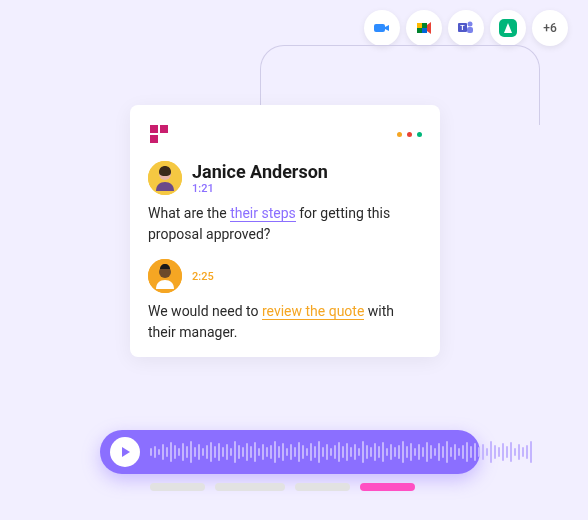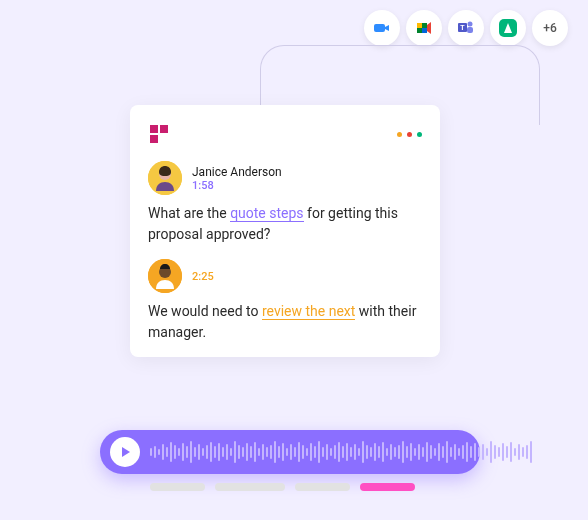--- a/index.html
+++ b/index.html
@@ -12,21 +12,21 @@
 .card-header { display:flex; justify-content:space-between; align-items:center; margin-bottom:16px; }
 .logo { width:22px; height:22px; }
 .dots { display:flex; gap:5px; }
 .dot { width:5px; height:5px; border-radius:50%; }
 .search-bar { background:#f4f4f6; border-radius:6px; padding:10px 12px; display:flex; justify-content:space-between; align-items:center; margin-bottom:18px; }
 .search-bar span { color:#9a9a9a; font-size:13px; }
 .msg { margin-bottom:14px; }
 .msg-head { display:flex; align-items:center; gap:10px; margin-bottom:8px; }
 .avatar { width:34px; height:34px; border-radius:50%; display:flex; align-items:center; justify-content:center; }
 .msg-meta { display:flex; flex-direction:column; }
-.msg-name { font-size:12px; font-weight:400; color:#1a1a1a; }
+.msg-name { font-size:18px; font-weight:700; color:#1a1a1a; }
 .msg-time { font-size:11px; font-weight:500; }
 .msg-body { font-size:14px; color:#2a2a2a; line-height:1.5; }
 .hl-purple { color:#8b6fff; border-bottom:1px solid #8b6fff; }
 .hl-orange { color:#f5a623; border-bottom:1px solid #f5a623; }
 .audio-player { position:absolute; top:430px; left:100px; width:380px; height:44px; background:#8b6fff; border-radius:22px; display:flex; align-items:center; padding:0 10px; gap:10px; box-shadow:0 6px 18px rgba(139,111,255,0.4); }
 .play-btn { width:30px; height:30px; border-radius:50%; background:#fff; display:flex; align-items:center; justify-content:center; flex-shrink:0; }
 .play-btn svg { margin-left:2px; }
 .waveform { flex:1; display:flex; align-items:center; gap:2px; height:24px; }
 .wave-bar { width:2px; background:#c4b5ff; border-radius:1px; }
 .skeleton-row { position:absolute; top:483px; left:150px; display:flex; gap:10px; }
@@ -97,44 +97,44 @@
       <div class="avatar" style="background:#f5c842">
         <svg width="34" height="34" viewBox="0 0 34 34">
             <circle cx="17" cy="17" r="17" fill="#f5c842"></circle>
             <circle cx="17" cy="13" r="6" fill="#e8b5a8"></circle>
             <path d="M8 30c0-6 4-9 9-9s9 3 9 9" fill="#6b4a8a"></path>
             <path d="M11 11c0-4 3-6 6-6s6 2 6 6c0 2-1 4-6 4s-6-2-6-4" fill="#3a2a1a"></path>
           </svg>
       </div>
       <div class="msg-meta">
         <span class="msg-name">Janice Anderson</span>
-        <span class="msg-time" style="color:#8b6fff">1:58</span>
+        <span class="msg-time" style="color:#8b6fff">1:21</span>
       </div>
     </div>
     <div class="msg-body">
-      <span>What are the </span><span class="hl-purple">quote steps</span><span> for getting this proposal approved?</span>
+      <span>What are the </span><span class="hl-purple">their steps</span><span> for getting this proposal approved?</span>
     </div>
   </div>
 
   <div class="msg">
     <div class="msg-head">
       <div class="avatar" style="background:#f5a623">
         <svg width="34" height="34" viewBox="0 0 34 34">
             <circle cx="17" cy="17" r="17" fill="#f5a623"></circle>
             <circle cx="17" cy="13" r="6" fill="#6b4a2a"></circle>
             <path d="M8 30c0-6 4-9 9-9s9 3 9 9" fill="#fff"></path>
             <path d="M12 10c0-3 2-5 5-5s5 2 5 5" fill="#1a1a1a"></path>
           </svg>
       </div>
       <div class="msg-meta">
         <span class="msg-time" style="color:#f5a623">2:25</span>
       </div>
     </div>
     <div class="msg-body">
-      <span>We would need to </span><span class="hl-orange">review the next</span><span> with their manager.</span>
+      <span>We would need to </span><span class="hl-orange">review the quote</span><span> with their manager.</span>
     </div>
   </div>
 </div>
 
 <div class="audio-player">
   <div class="play-btn">
     <svg width="12" height="12" viewBox="0 0 12 12">
         <path d="M2 1l8 5-8 5z" fill="#8b6fff"></path>
       </svg>
   </div>

